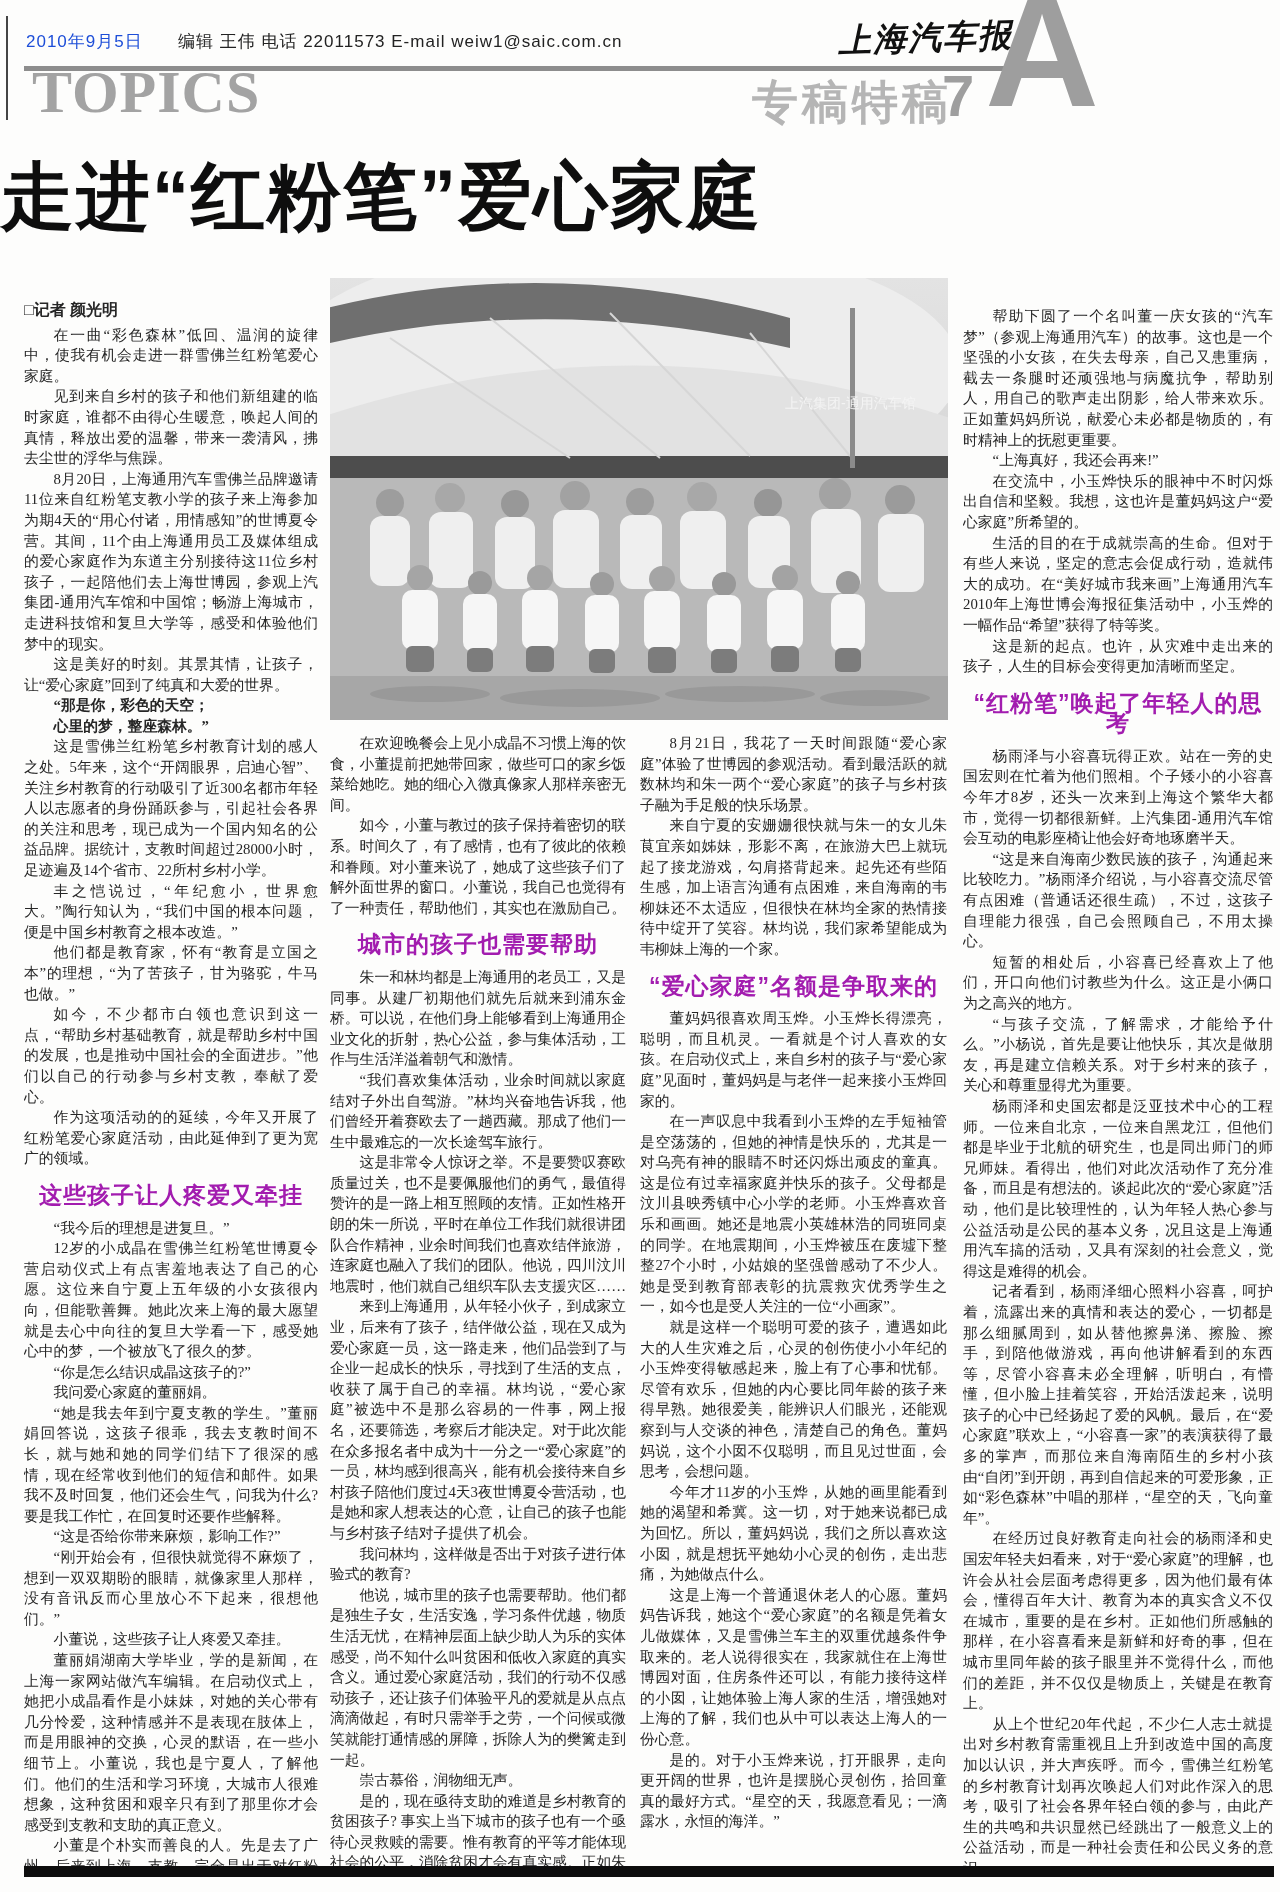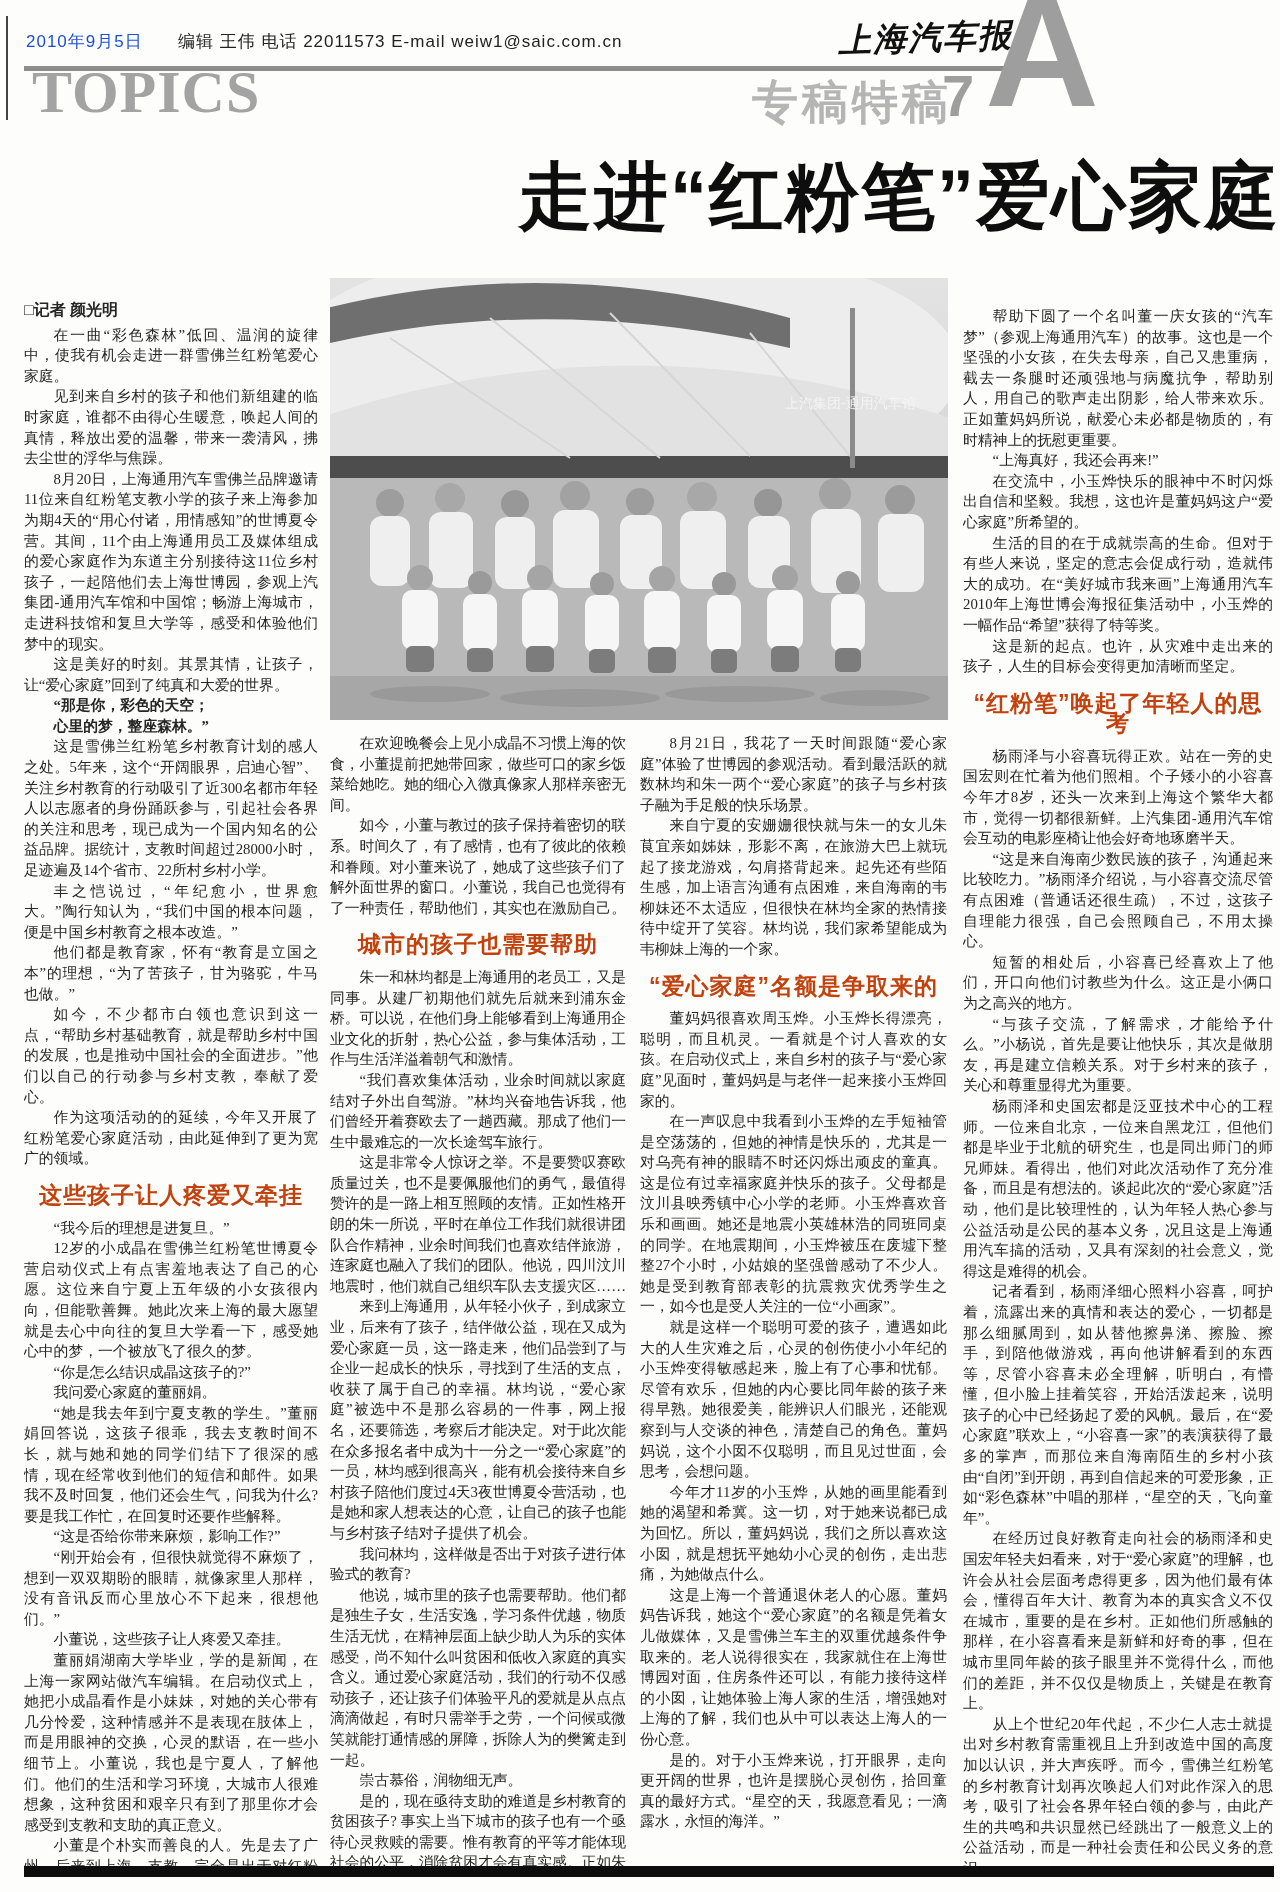--- a/index.html
+++ b/index.html
@@ -9,33 +9,33 @@
   #edge-tick{left:6px;top:16px;width:2px;height:104px;background:#444;}
   #date-line{left:26px;top:30px;font-family:"Liberation Sans","DejaVu Sans",sans-serif;font-size:17px;color:#1d4ed8;letter-spacing:1px;}
   #editor-line{left:178px;top:30px;font-family:"Liberation Sans","DejaVu Sans",sans-serif;font-size:17px;color:#222;letter-spacing:1px;}
   #masthead{left:838px;top:16px;font-family:"DejaVu Serif","Liberation Serif",serif;font-size:33px;font-weight:bold;font-style:italic;transform:rotate(-2deg);color:#111;letter-spacing:2px;}
   #header-rule{left:24px;top:66px;width:1020px;height:5px;background:#8d8d8d;}
   #topics{left:26px;top:58px;font-family:"Liberation Serif","DejaVu Serif",serif;font-size:60px;font-weight:900;color:#a3a3a3;letter-spacing:1px;margin-left:6px;}
   #section-cn{left:752px;top:72px;font-size:46px;font-weight:900;color:#b5b5b5;letter-spacing:4px;font-family:"Liberation Sans","DejaVu Sans",sans-serif;}
   #page-no{left:942px;top:62px;font-size:58px;font-weight:900;color:#9e9e9e;font-family:"Liberation Sans","DejaVu Sans",sans-serif;}
   #page-letter{left:985px;top:-28px;font-size:158px;font-weight:900;color:#9e9e9e;font-family:"Liberation Sans","DejaVu Sans",sans-serif;line-height:1;}
   
-  #headline{left:0;top:148px;width:1280px;text-align:right;font-size:74px;font-weight:900;color:#0e0e0e;font-family:"Liberation Sans","DejaVu Sans",sans-serif;letter-spacing:2px;}
+  #headline{left:0;top:148px;width:1280px;text-align:left;font-size:74px;font-weight:900;color:#0e0e0e;font-family:"Liberation Sans","DejaVu Sans",sans-serif;letter-spacing:2px;}
   
   #photo{left:330px;top:278px;width:618px;height:338px;background:#cfcfcf;}
   
   .col{position:absolute;overflow:hidden;text-align:justify;font-size:14.8px;line-height:20.6px;color:#262626;}
   #col1{left:24px;top:300px;width:294px;height:1566px;}
   #col2{left:330px;top:733px;width:296px;height:1133px;}
   #col3{left:640px;top:733px;width:307px;height:1133px;}
   #col4{left:963px;top:306px;width:310px;height:1560px;}
   .para{margin:0;text-indent:2em;}
   .verse{margin:0;text-indent:2em;font-weight:bold;}
   .byline{font-weight:bold;font-size:16px;margin:0 0 4px 0;font-family:"Liberation Sans","DejaVu Sans",sans-serif;}
-  .subhead{font-family:"Liberation Sans","DejaVu Sans",sans-serif;font-size:23px;font-weight:900;color:#c2410c;text-align:center;margin:16px 0 12px 0;letter-spacing:1px;}
+  .subhead{font-family:"Liberation Sans","DejaVu Sans",sans-serif;font-size:23px;font-weight:900;color:#a21caf;text-align:center;margin:16px 0 12px 0;letter-spacing:1px;}
   
   #footer-bar{left:24px;top:1866px;width:1250px;height:11px;background:#0d0d0d;}
 </style>
 </head>
 <body>
 
 <div id="page">
 
   <div class="abs" id="edge-tick"></div>
   <div class="abs" id="date-line">2010年9月5日</div>

